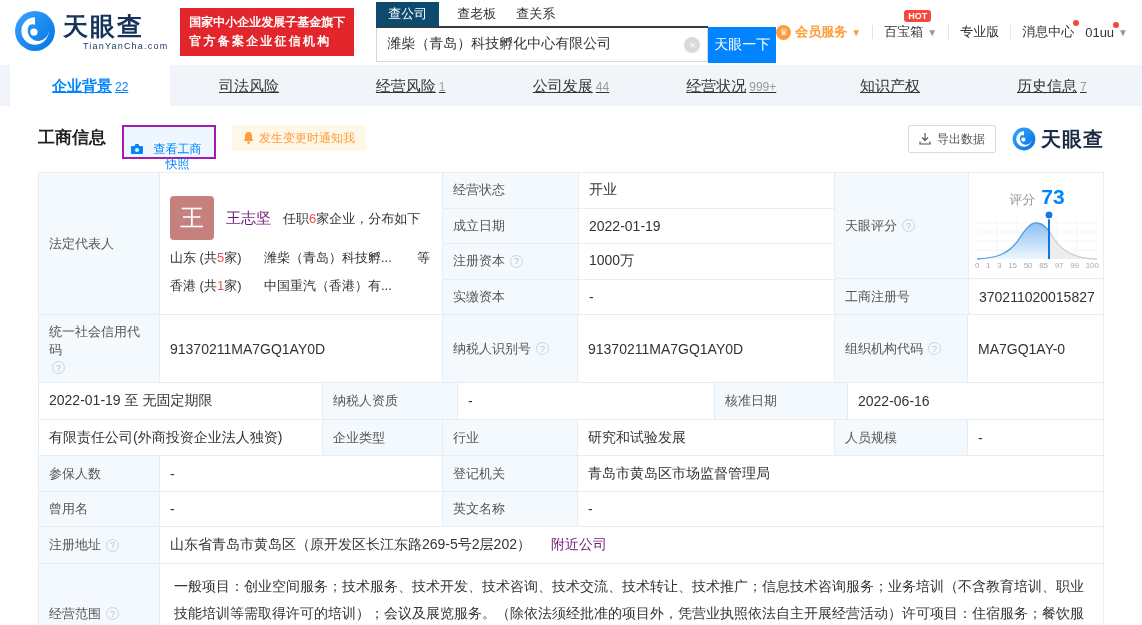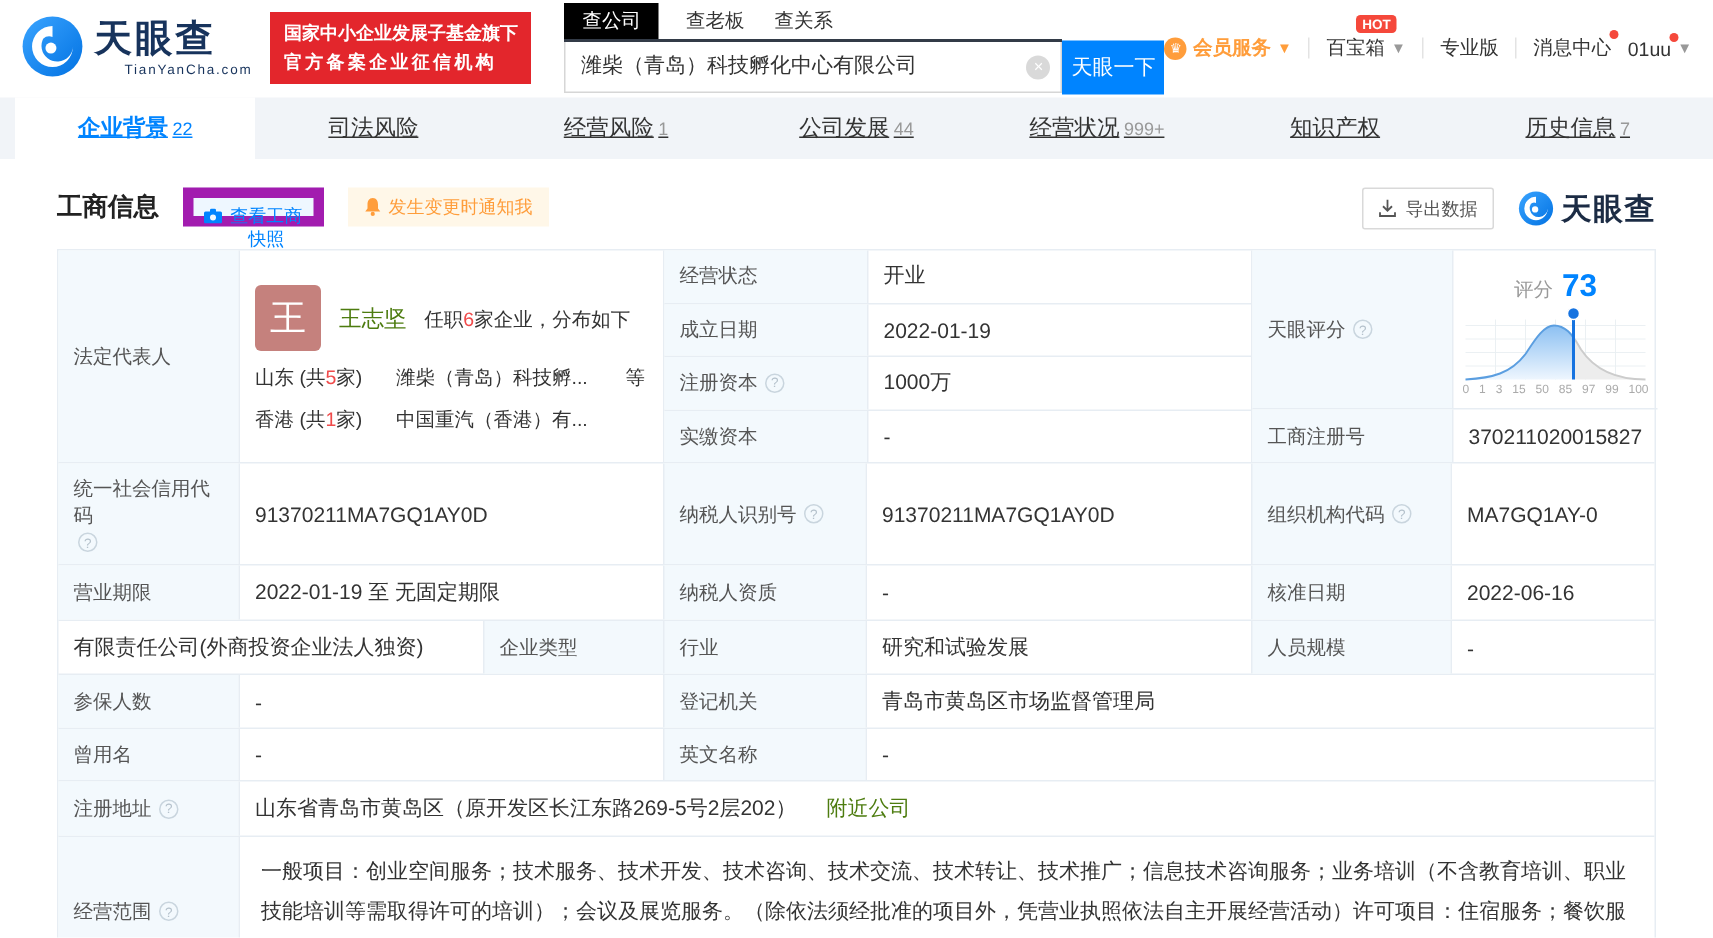--- a/index.html
+++ b/index.html
@@ -13,21 +13,21 @@
   .logo { display: flex; align-items: center; gap: 7px; }
   .logo-txt .t1 { font-size: 25px; font-weight: bold; color: #17335c; letter-spacing: 2px; line-height: 1; }
   .logo-txt .t2 { font-size: 9px; color: #17335c; letter-spacing: 1.2px; margin-top: 2px; margin-left: 20px; }
   .badge { background: #e3262c; color: #fff; font-size: 12px; font-weight: bold;
            padding: 5px 9px; margin-left: 12px; line-height: 1.6; }
   .badge .b2 { letter-spacing: 2.2px; }
   .search { margin-left: 22px; }
   .s-tabs { display: flex; align-items: flex-end; gap: 16px; width: 332px;
             border-bottom: 2px solid #333b47; font-size: 13px; }
   .s-tab { padding: 3px 2px; color: #333; cursor: pointer; }
-  .s-tab.active { background: #000000; color: #fff; padding: 3px 12px; font-family: Liberation Serif, serif; }
+  .s-tab.active { background: #0c4a6e; color: #fff; padding: 3px 12px; font-family: Liberation Serif, serif; }
   .s-row { display: flex; }
   .s-input-wrap { position: relative; width: 332px; }
   .s-input { width: 100%; height: 34px; border: 1px solid #d6d6d6; border-top: none;
              padding: 0 30px 0 10px; font-size: 14px; color: #333; outline: none; }
   .s-clear { position: absolute; right: 8px; top: 9px; width: 16px; height: 16px; border-radius: 50%;
              background: #d9d9d9; color: #fff; font-size: 11px; line-height: 16px; text-align: center; cursor: pointer; }
   .s-btn { width: 68px; height: 36px; margin-top: -1px; background: #0084ff; color: #fff;
            border: none; font-size: 14px; cursor: pointer; }
   .menu { margin-left: auto; display: flex; align-items: center; gap: 11px; font-size: 13px; white-space: nowrap; }
   .menu .sep { width: 1px; height: 14px; background: #e3e3e3; }
@@ -43,22 +43,22 @@
   
   .nav { display: flex; background: #f1f4f8; padding: 0 10px; height: 41px; margin-top: 1px; }
   .nav-tab { flex: 1; text-align: center; line-height: 41px; font-size: 15px; color: #333; cursor: pointer; text-decoration: underline; }
   .nav-tab.active { background: #fff; color: #0084ff; font-weight: bold; }
   .nav-count { font-size: 12px; color: #999; margin-left: 3px; font-weight: normal; }
   .nav-tab.active .nav-count { color: #0084ff; }
   
   .sec { display: flex; align-items: flex-start; padding: 19px 38px 13px; }
   .sec-title { font-size: 17px; font-weight: bold; color: #222; margin-right: 16px; line-height: 26px; }
   .btn-snap { display: inline-flex; align-items: flex-start; gap: 5px; width: 94px; height: 26px;
-              background: #eef7ff; border: 7px solid #a21caf; color: #0084ff; font-size: 12px;
-              padding: 5px 7px; cursor: pointer; overflow: visible; line-height: 15px; }
+              background: #eef7ff; border: 2px solid #a21caf; color: #0084ff; font-size: 12px;
+              padding: 15px 7px; cursor: pointer; overflow: visible; line-height: 15px; }
   .btn-snap svg { flex: none; margin-top: 2px; }
   .btn-notify { display: inline-flex; align-items: center; gap: 5px; height: 26px; margin-left: 16px;
                 background: #fff7e8; border: none; color: #ff9d3b; font-size: 12px; padding: 0 11px; cursor: pointer; }
   .sec-right { margin-left: auto; display: flex; align-items: center; gap: 16px; }
   .btn-export { display: inline-flex; align-items: center; gap: 6px; height: 28px; background: #fff;
                 border: 1px solid #d9d9d9; border-radius: 2px; color: #555; font-size: 12px; padding: 0 10px; cursor: pointer; }
   .wm { display: flex; align-items: center; gap: 5px; font-size: 20px; font-weight: bold; color: #1b2b44; letter-spacing: 1px; }
   
   .tbl { margin: 0 38px; border: 1px solid #e7edf3; border-bottom: none; }
   .t-row { display: flex; border-bottom: 1px solid #e7edf3; }
@@ -69,21 +69,21 @@
   .w120 { width: 120px; flex: none; } .w283 { width: 283px; flex: none; }
   .w135 { width: 135px; flex: none; text-align: right; } .w257 { width: 257px; flex: none; }
   .w133 { width: 133px; flex: none; } .w138 { width: 138px; flex: none; }
   .grow { flex: 1; }
   .nest { flex: none; display: flex; flex-direction: column; border-left: 1px solid #e7edf3; padding: 0; }
   .nest .sub { display: flex; border-bottom: 1px solid #e7edf3; flex: 1; }
   .nest .sub:last-child { border-bottom: none; }
   .nest .sub .c:first-child { border-left: none; }
   .help { display: inline-flex; width: 13px; height: 13px; border-radius: 50%; border: 1px solid #c9d5de;
           color: #b4c1cb; font-size: 9px; align-items: center; justify-content: center; margin-left: 3px; flex: none; }
-  a.lnk { color: #4d7c0f; text-decoration: none; cursor: pointer; }
+  a.lnk { color: #701a75; text-decoration: none; cursor: pointer; }
   .red { color: #f04b4b; }
   
   .lr { display: block; padding: 12px 10px 8px; }
   .lr-top { display: flex; align-items: center; gap: 12px; }
   .avatar { width: 44px; height: 44px; border-radius: 4px; background: #c5817d; color: #fff;
             font-size: 24px; display: flex; align-items: center; justify-content: center; flex: none; }
   .lr-name { font-size: 15px; }
   .lr-ten { font-size: 13px; color: #333; margin-left: 8px; }
   .lr-dist { display: flex; font-size: 13px; color: #333; margin-top: 9px; line-height: 1.4; }
   .lr-dist .rg { width: 94px; flex: none; }
@@ -350,21 +350,20 @@
     </div>
     <div class="c w257">91370211MA7GQ1AY0D</div>
     <div class="c c-lbl w133">
       <span>组织机构代码</span>
         <span class="help">?</span>
     </div>
     <div class="c w138">MA7GQ1AY-0</div>
   </div>
 
   <div class="t-row" style="min-height:37px">
-    <div class="c c-lbl w120">营业期限</div>
     <div class="c w283">2022-01-19 至 无固定期限</div>
     <div class="c c-lbl w135">纳税人资质</div>
     <div class="c w257">-</div>
     <div class="c c-lbl w133">核准日期</div>
     <div class="c w138">2022-06-16</div>
   </div>
 
   <div class="t-row" style="min-height:36px">
     <div class="c w283">有限责任公司(外商投资企业法人独资)</div>
     <div class="c c-lbl w120">企业类型</div>

